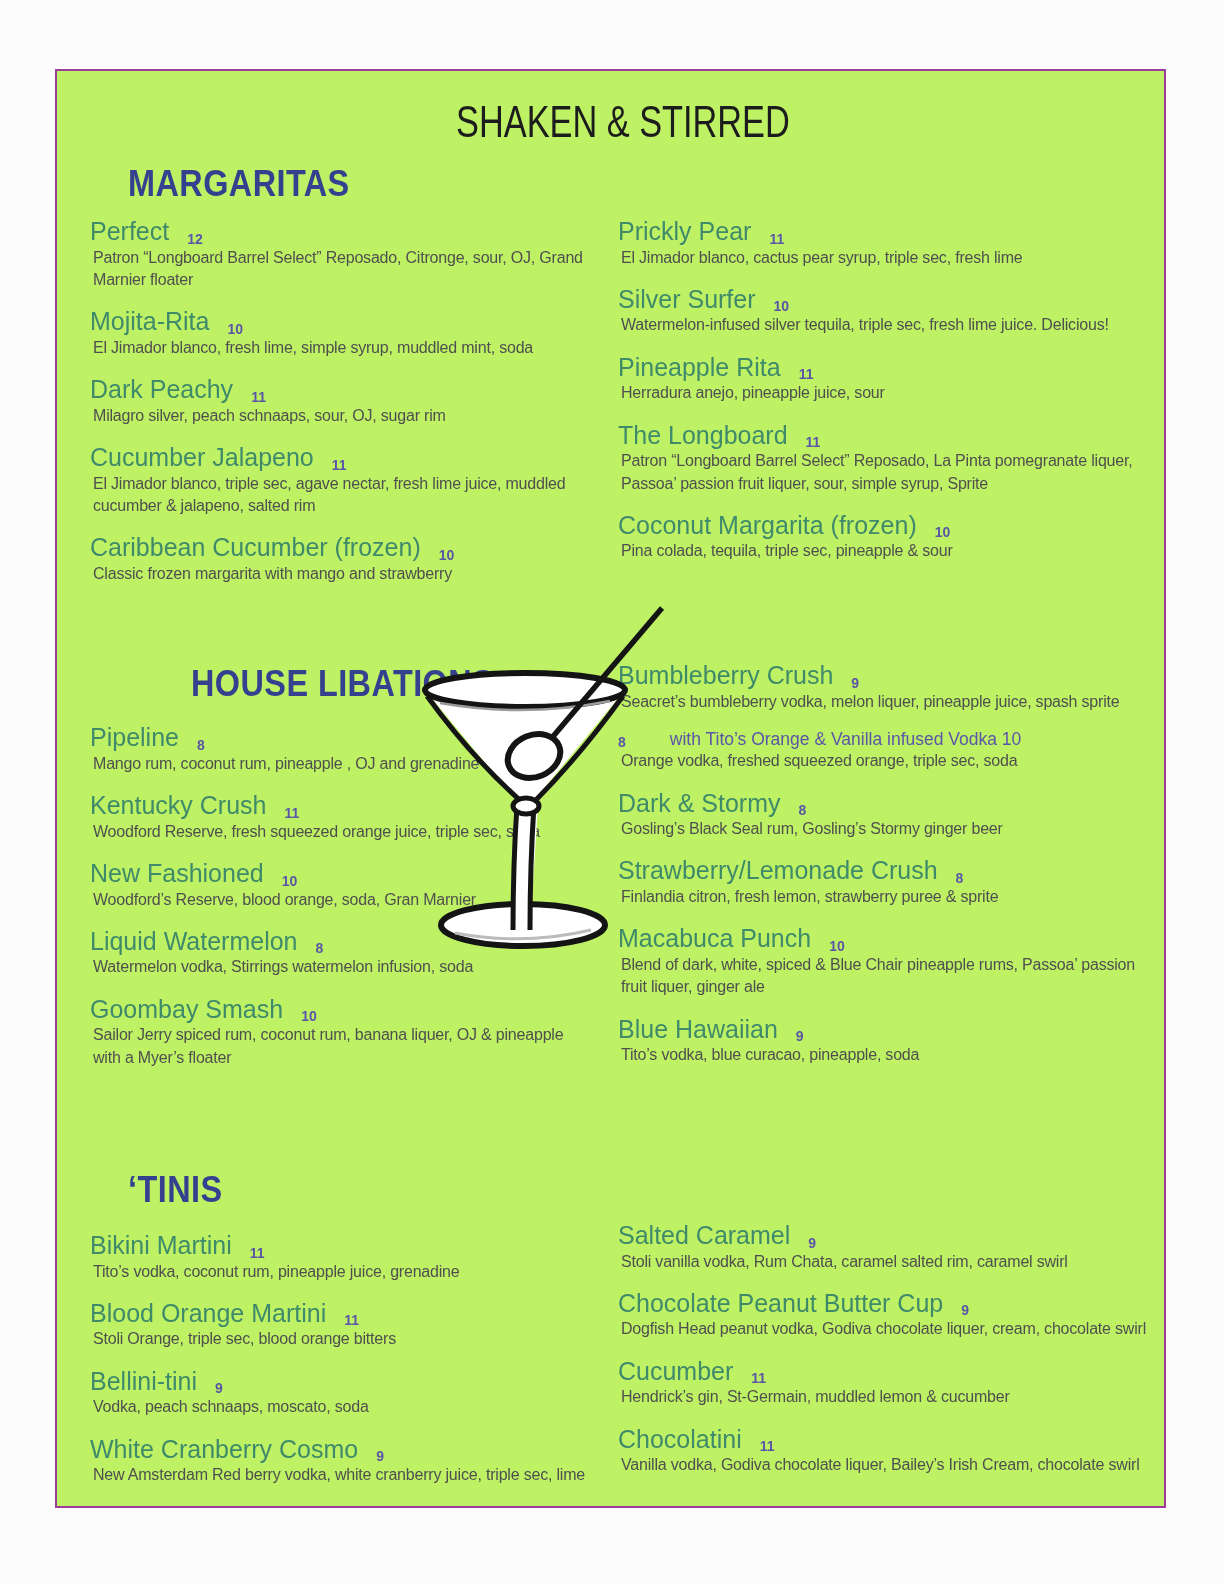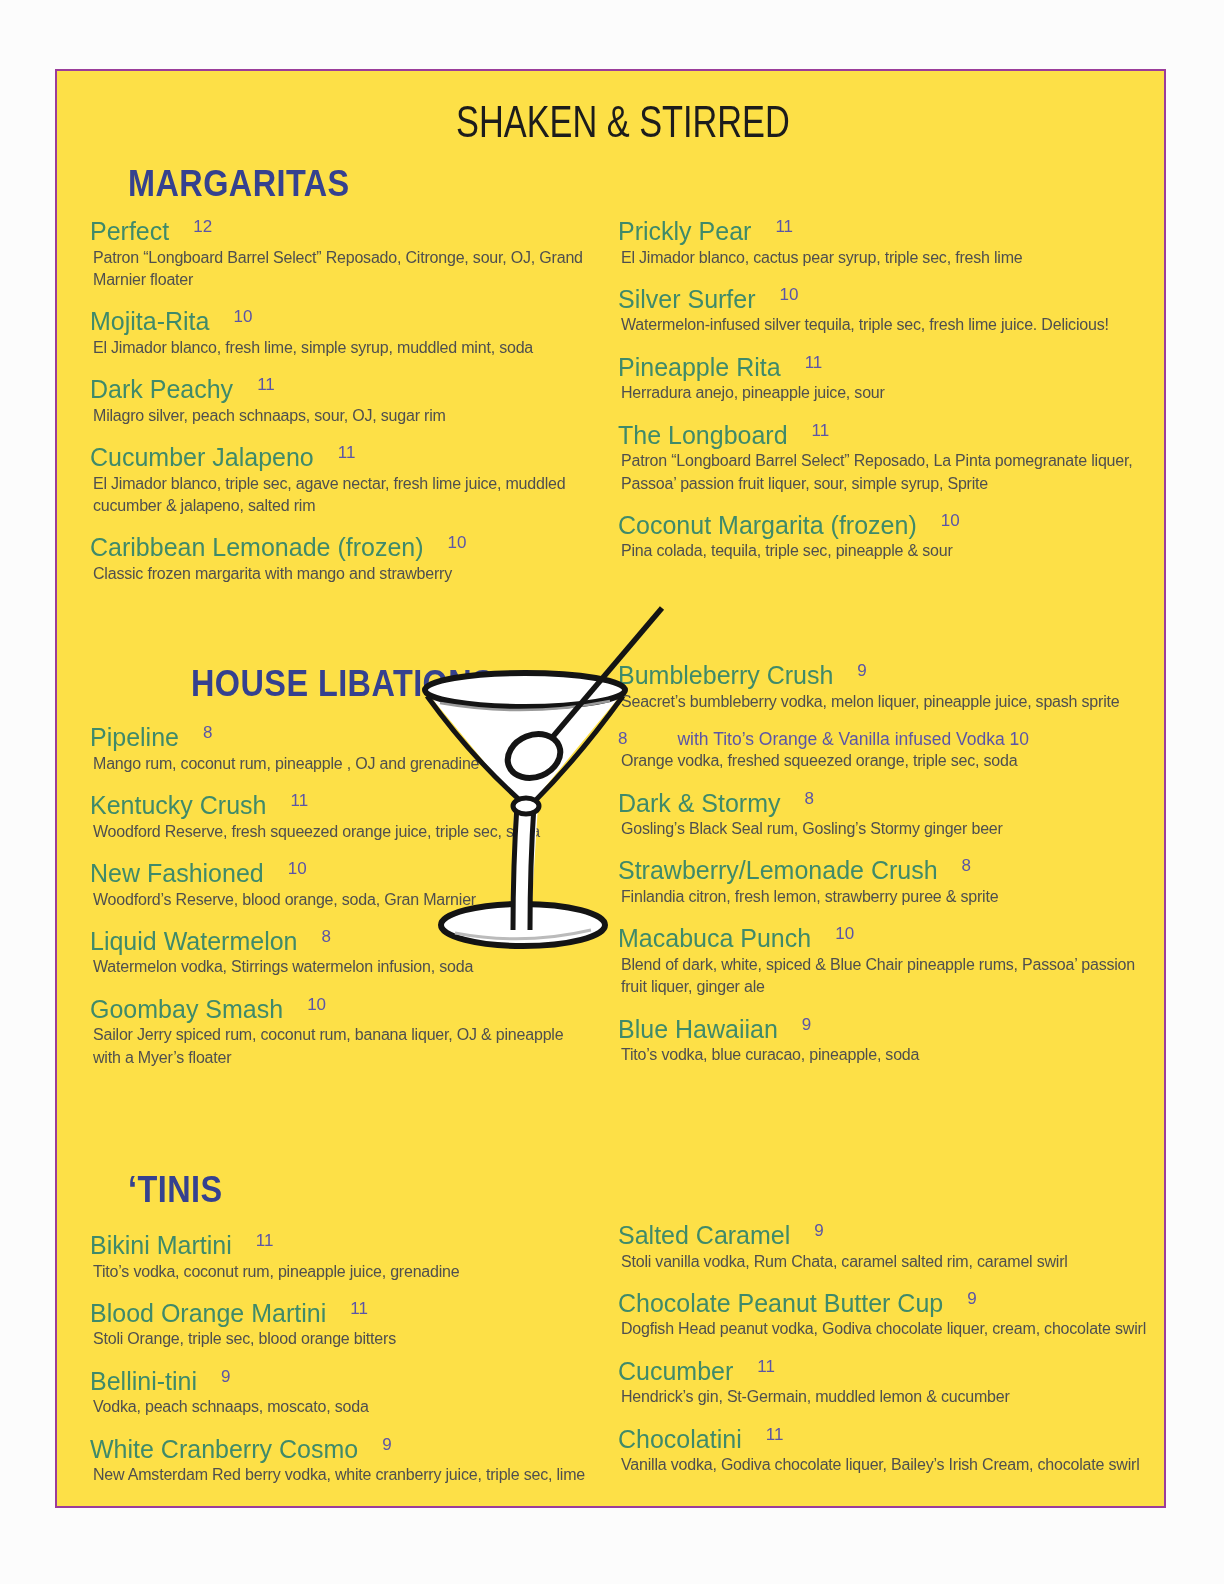--- a/index.html
+++ b/index.html
@@ -11,21 +11,21 @@
     --title-color:#1c1c1c;
   }
   *{margin:0;padding:0;box-sizing:border-box;}
   body{
     width:1224px;height:1584px;position:relative;
     background:#fcfcfc;
     font-family:"Liberation Sans", sans-serif;
   }
   .menu-page{
     position:absolute;left:55px;top:69px;width:1111px;height:1439px;
-    background:#fde047;border:2px solid var(--border-color);
+    background:#bef264;border:2px solid var(--border-color);
     padding:24px 8px 0 33px;overflow:hidden;
   }
   .menu-title{
     text-align:center;font-weight:400;color:var(--title-color);
     font-size:44px;letter-spacing:0px;height:54px;line-height:54px;
   }
   .menu-title span{display:inline-block;transform:scaleX(0.78);transform-origin:center;}
   .section-title{
     color:var(--section-color);font-weight:700;font-size:36px;line-height:38px;
     padding-left:38px;letter-spacing:0.5px;
@@ -34,23 +34,23 @@
   .menu-section.margaritas{margin-top:16px;}
   .menu-section.margaritas .section-title{margin-bottom:14px;}
   .menu-section.house{margin-top:60px;}
   .menu-section.house .section-title{margin:4px 0 20px 38px;padding-left:0;text-align:center;}
   .menu-section.tinis{margin-top:86px;}
   .menu-section.tinis .section-title{margin:0 0 22px 38px;padding-left:0;}
   .columns{display:grid;grid-template-columns:500px 1fr;column-gap:28px;}
   .col{min-width:0;}
   .col-offset{padding-top:50px;}
   .item{margin-bottom:16px;}
-  .item-head{display:flex;align-items:flex-start;gap:24px;}
+  .item-head{display:flex;align-items:flex-end;gap:18px;}
   .item-name{color:var(--name-color);font-size:25px;line-height:1.18;font-weight:400;}
-  .item-price{color:var(--price-color);font-size:17px;}
+  .item-price{color:var(--price-color);font-size:14px;font-weight:bold;}
   .item-note{color:var(--price-color);font-size:17.5px;margin-left:26px;}
   .item-desc{
     color:var(--desc-color);font-size:16px;line-height:1.4;
     padding-left:3px;letter-spacing:-0.2px;max-width:560px;
   }
   .martini{
     position:absolute;left:353px;top:529px;width:260px;height:360px;
     pointer-events:none;z-index:5;
   }
 </style>
@@ -96,21 +96,21 @@
           <div class="item">
     <div class="item-head">
       <span class="item-name">Cucumber Jalapeno</span>
       <span class="item-price">11</span>
 
     </div>
     <div class="item-desc">El Jimador blanco, triple sec, agave nectar, fresh lime juice, muddled cucumber &amp; jalapeno, salted rim</div>
   </div>
           <div class="item">
     <div class="item-head">
-      <span class="item-name">Caribbean Lemonade (frozen)</span>
+      <span class="item-name">Caribbean Cucumber (frozen)</span>
       <span class="item-price">10</span>
 
     </div>
     <div class="item-desc">Classic frozen margarita with mango and strawberry</div>
   </div>
         </div>
       <div class="col">
           <div class="item">
     <div class="item-head">
       <span class="item-name">Prickly Pear</span>

